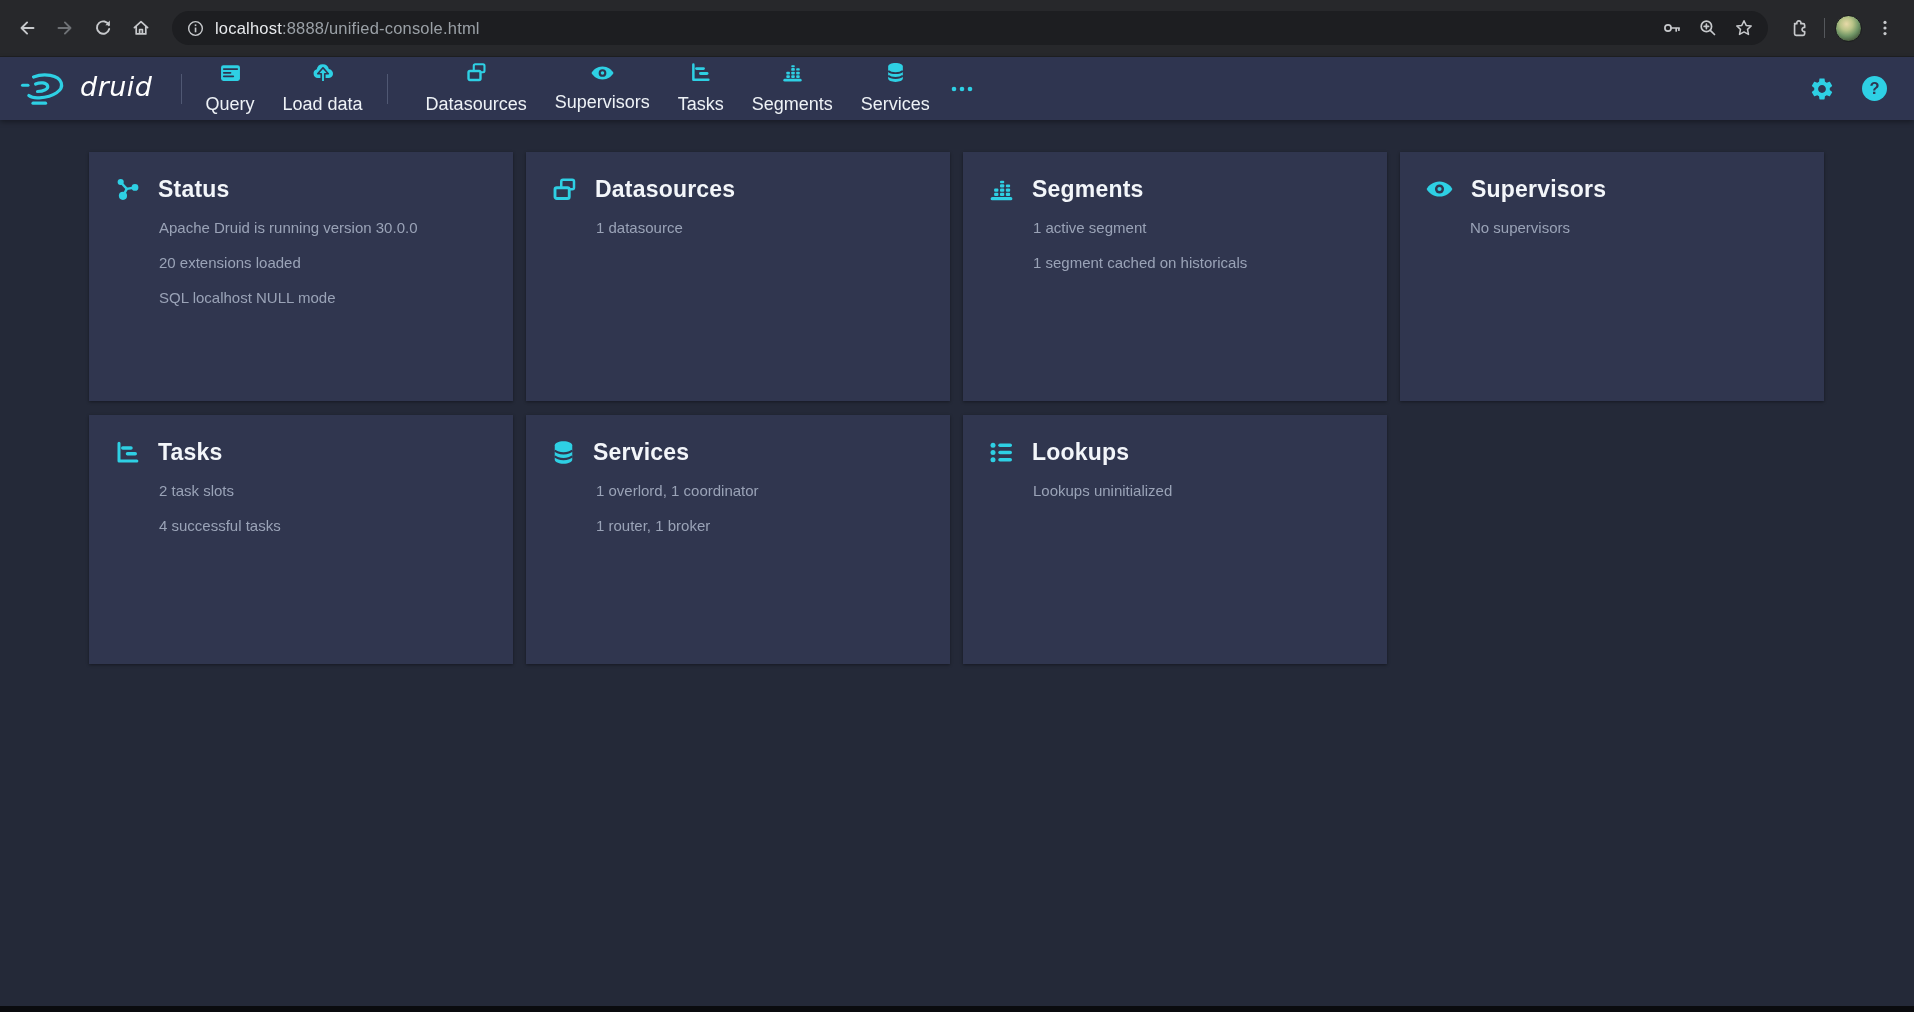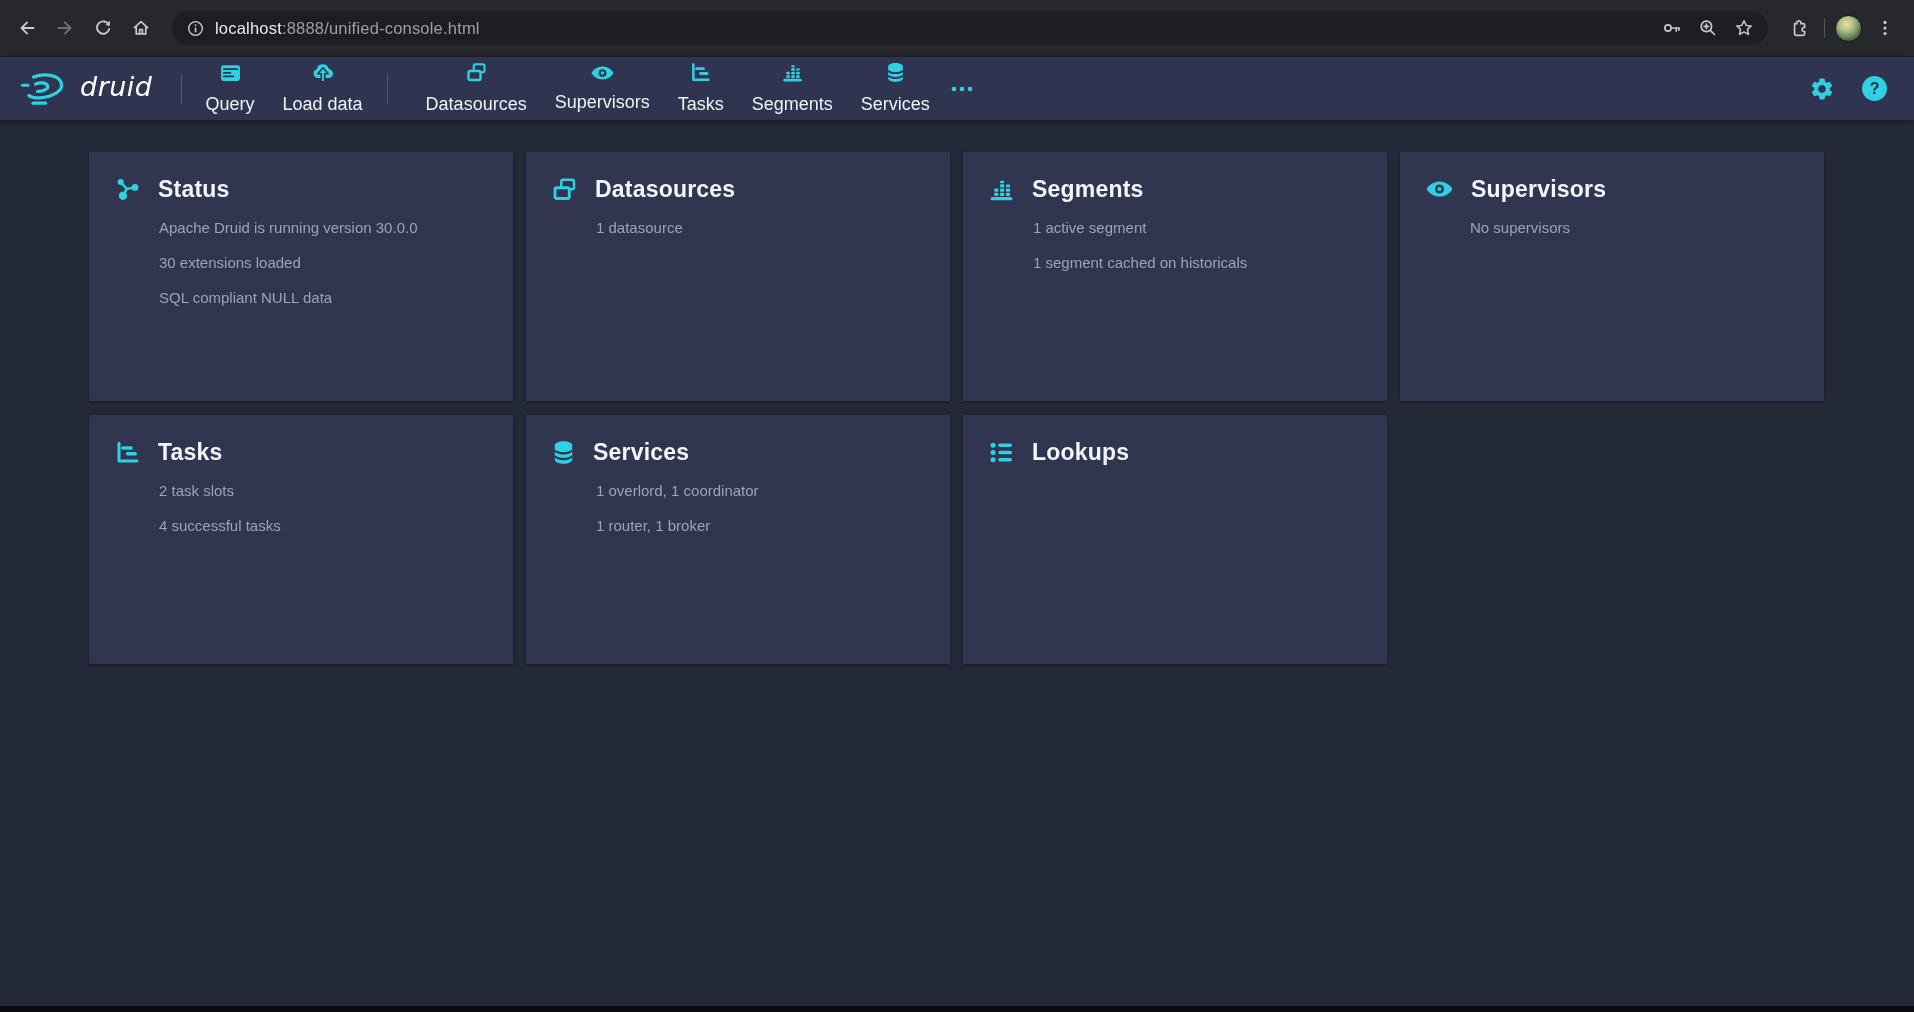--- a/index.html
+++ b/index.html
@@ -293,22 +293,22 @@
           <line x1="10.4" y1="10.4" x2="7.2" y2="16.4"></line>
         </g>
         <circle cx="5" cy="4.4" r="2.7" fill="currentColor"></circle>
         <circle cx="17.6" cy="9.2" r="3" fill="currentColor"></circle>
         <circle cx="7" cy="16.6" r="3.6" fill="currentColor"></circle>
       </svg>
       <h2 class="card-title">Status</h2>
     </div>
     <div class="card-lines">
       <div class="card-line">Apache Druid is running version 30.0.0</div>
-      <div class="card-line">30 extensions loaded</div>
-      <div class="card-line">SQL compliant NULL data</div>
+      <div class="card-line">20 extensions loaded</div>
+      <div class="card-line">SQL localhost NULL mode</div>
     </div>
   </div>
 
   <div class="card">
     <div class="card-head">
       <svg width="25" height="25" viewBox="0 0 20 20" class="ic">
         <rect x="7.4" y="2.2" width="10.2" height="7.6" rx="1.4" stroke="currentColor" stroke-width="2" fill="none"></rect>
         <rect x="2.4" y="8.6" width="11.4" height="8.6" rx="1.4" stroke="currentColor" stroke-width="2.3" class="occ"></rect>
       </svg>
       <h2 class="card-title">Datasources</h2>
@@ -393,17 +393,20 @@
           <circle cx="3.2" cy="3.2" r="2"></circle>
             <rect x="7.4" y="1.8" width="11" height="2.8" rx="1.4"></rect>
           <circle cx="3.2" cy="9" r="2"></circle>
             <rect x="7.4" y="7.6" width="11" height="2.8" rx="1.4"></rect>
           <circle cx="3.2" cy="14.8" r="2"></circle>
             <rect x="7.4" y="13.4" width="11" height="2.8" rx="1.4"></rect>
         </g>
       </svg>
       <h2 class="card-title">Lookups</h2>
     </div>
+    <div class="card-lines">
+      <div class="card-line">Lookups uninitialized</div>
+    </div>
   </div>
 
 </div>
 
 <div class="bottom-strip"></div>
 
 </body></html>

